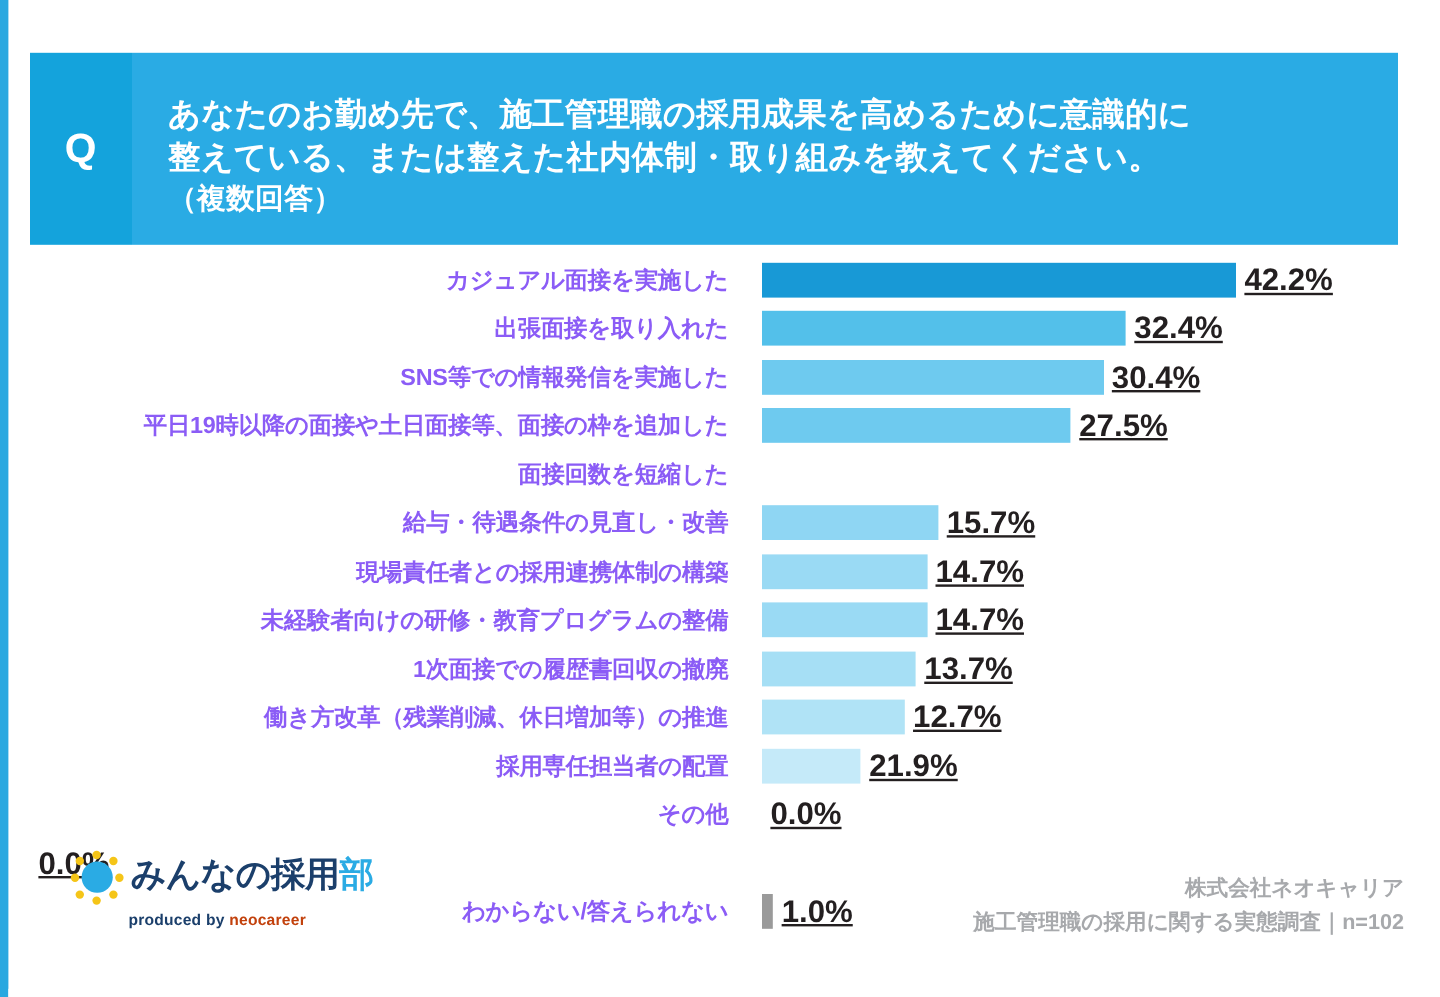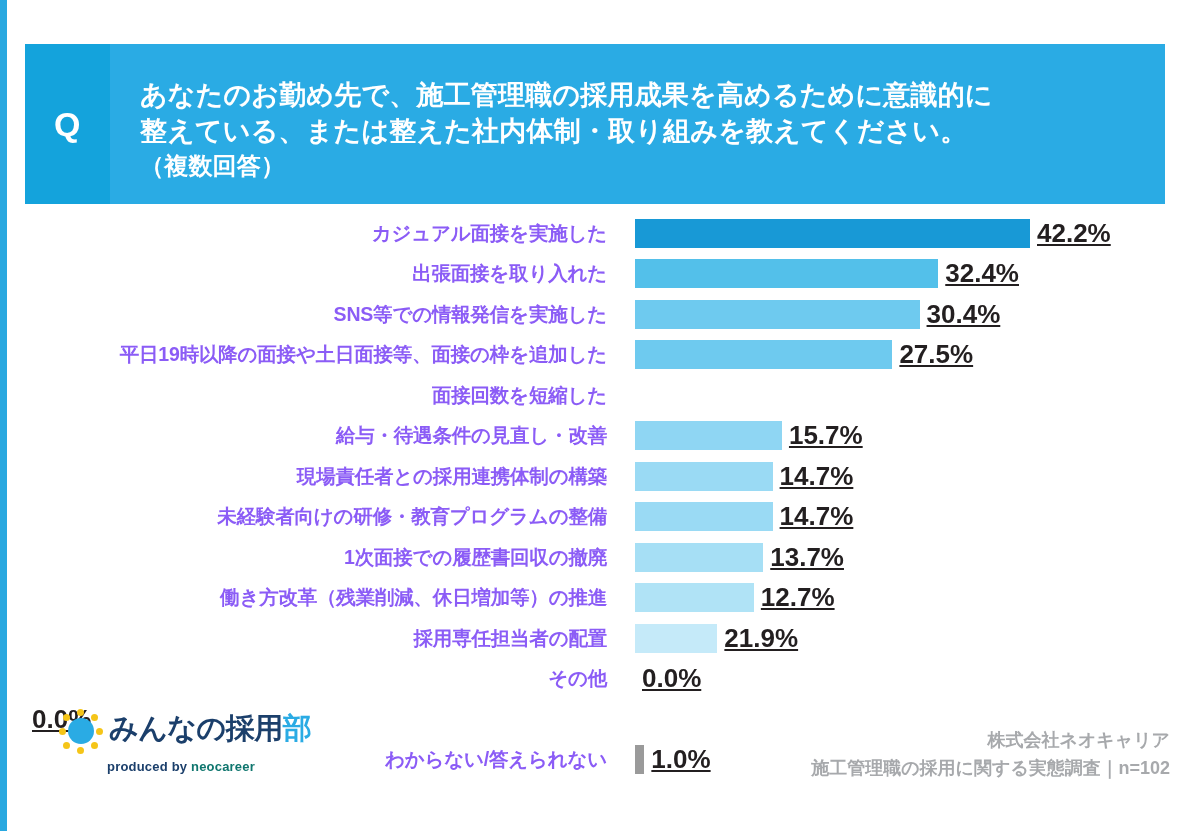--- a/index.html
+++ b/index.html
@@ -147,21 +147,21 @@
   }
   .logo-sub {
     margin-top: 6px;
     margin-left: 48px;
     font-size: 13px;
     color: #1b3f6b;
     font-weight: bold;
     letter-spacing: 0.2px;
     white-space: nowrap;
   }
-  .logo-sub .brand { color: #0f766e; }
+  .logo-sub .brand { color: #c2410c; }
   
   .source {
     position: absolute;
     right: 30px;
     bottom: 48px;
     text-align: right;
     color: #a7a9ac;
     font-size: 18px;
     line-height: 1.55;
     font-weight: bold;

